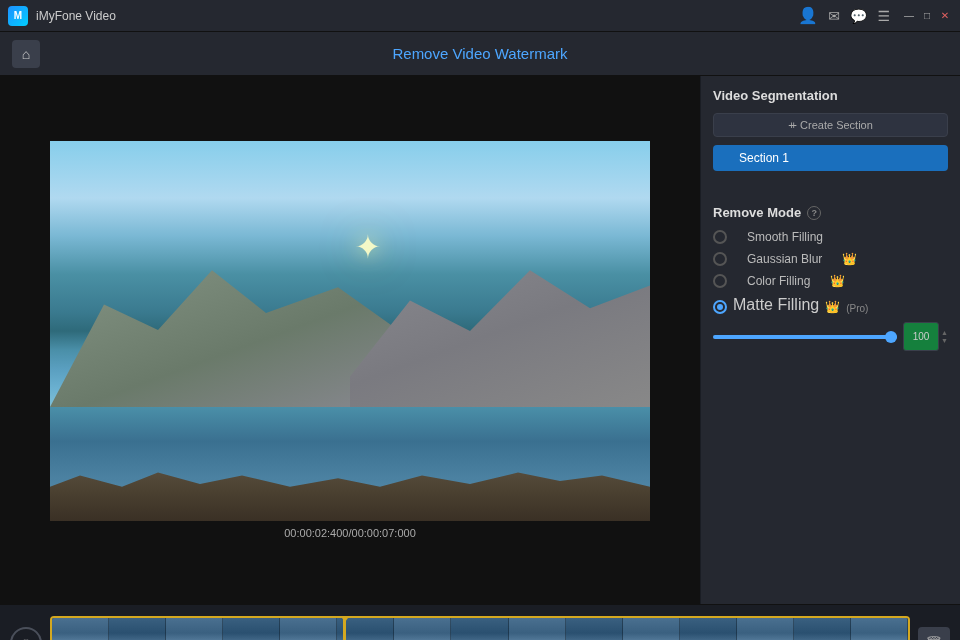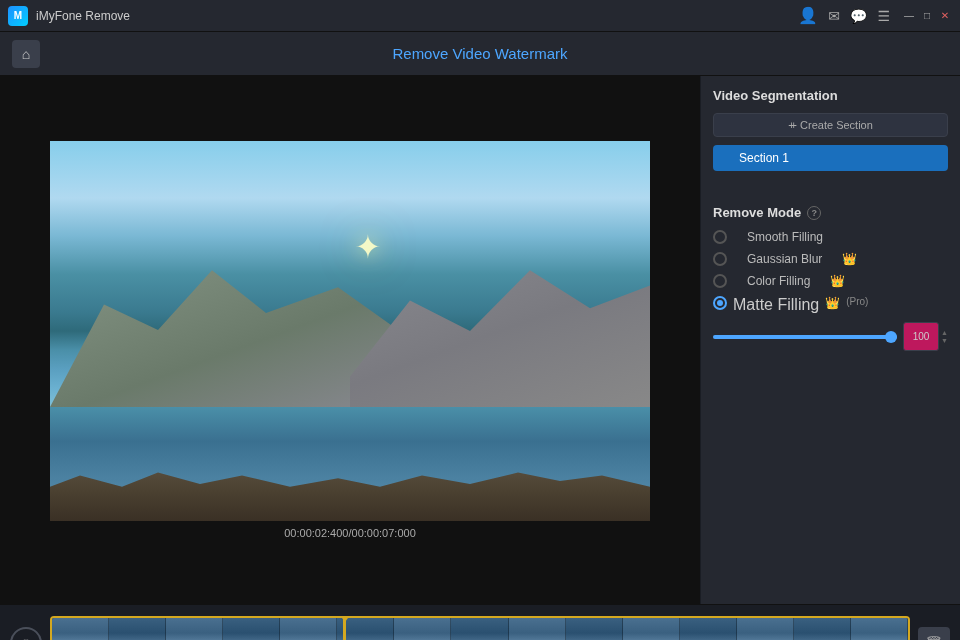--- a/index.html
+++ b/index.html
@@ -272,21 +272,21 @@
       width: 6px; height: 6px;
       border-radius: 50%;
       background: #4da6ff;
     }
     .crown-icon {
       font-size: 12px;
       color: #f0a500;
     }
 
     .matte-filling-row {
-      display: flex; align-items: flex-start; gap: 6px;
+      display: flex; align-items: flex-end; gap: 6px;
       margin-bottom: 8px;
     }
     .pro-badge {
       font-size: 10px;
       color: #888;
     }
 
     .slider-row {
       display: flex;
       align-items: center;
@@ -317,21 +317,21 @@
     }
     .slider-value {
       font-size: 11px;
       color: #ccc;
       display: flex;
       align-items: center;
       gap: 2px;
     }
     .slider-value input {
       width: 36px;
-      background: #be185d;
+      background: #15803d;
       border: 1px solid #3a3f4b;
       color: #ccc;
       font-size: 10px;
       padding: 8px 4px;
       border-radius: 3px;
       text-align: center;
     }
 
     
     #timeline-area {
@@ -409,21 +409,21 @@
       flex-shrink: 0;
     }
   </style>
 </head>
 <body>
 
 <div id="titlebar">
   <div class="app-logo">
     <span>M</span>
   </div>
-  <span class="app-name">iMyFone Remove</span>
+  <span class="app-name">iMyFone Video</span>
   <div class="win-btn-icons">
     <span title="User" style="font-size:16px;">👤</span>
     <span title="Mail" style="font-size:14px;">✉</span>
     <span title="Chat" style="font-size:14px;">💬</span>
     <span title="Menu" style="font-size:14px;">☰</span>
   </div>
   <div class="win-controls">
     <span>—</span>
     <span>□</span>
     <span style="color:#e06060;">✕</span>

